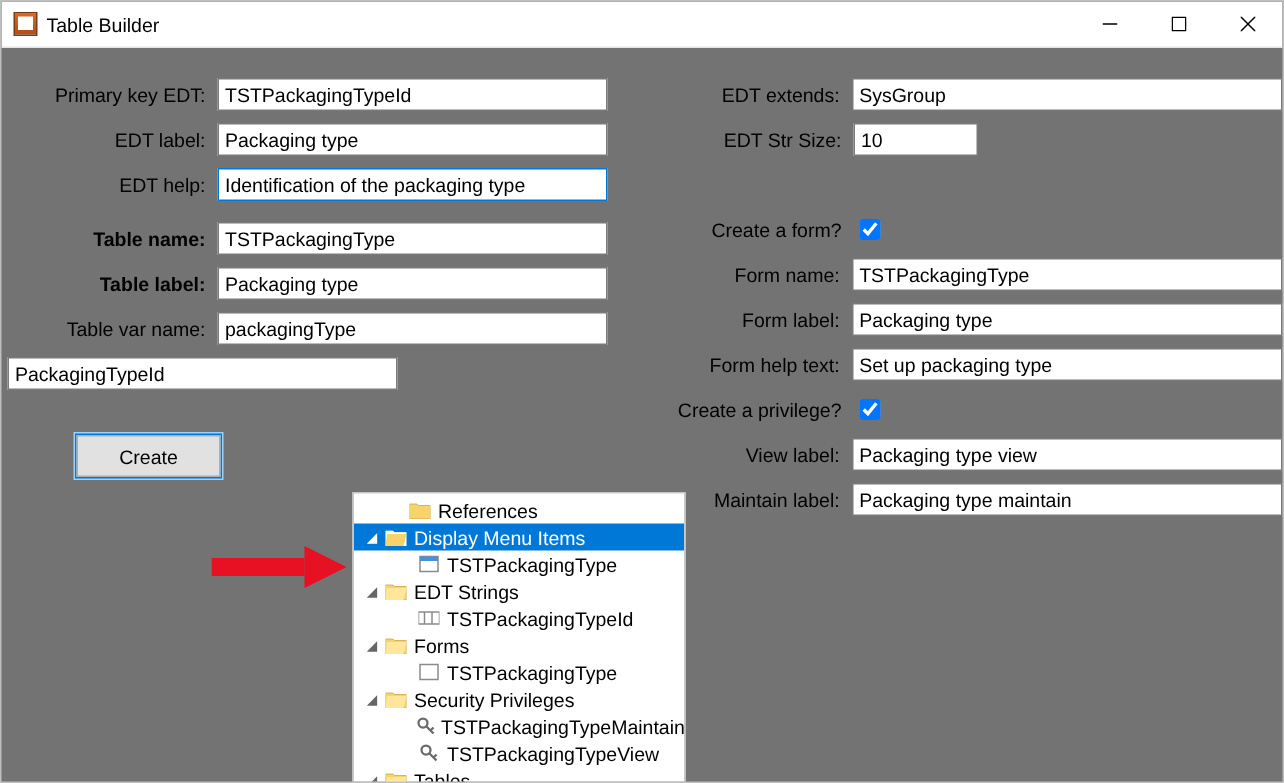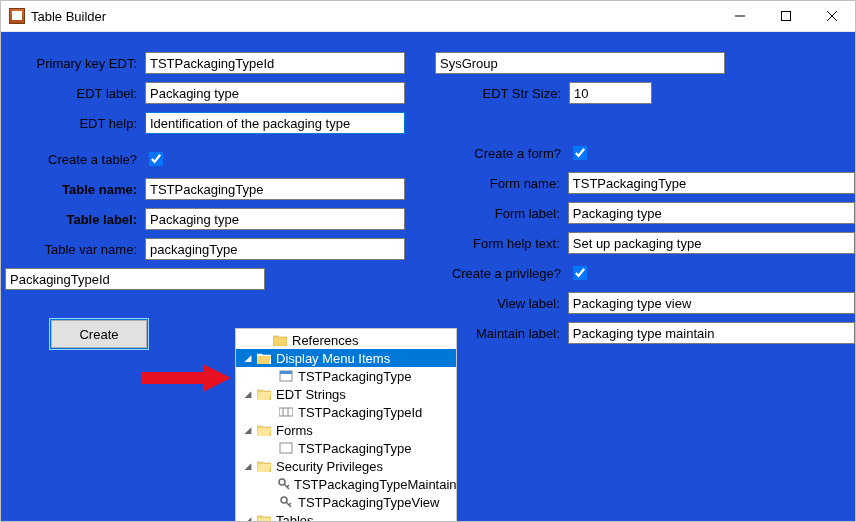--- a/index.html
+++ b/index.html
@@ -1,16 +1,16 @@
 <!DOCTYPE html>
 <html><head>
 <meta charset="utf-8">
 <style>
   html,body{margin:0;padding:0;font-family:"Segoe UI",Tahoma,sans-serif;font-size:13px;color:#000;background:#fff}
-  .window{width:856px;height:522px;box-sizing:border-box;border:1px solid #bfbfbf;background:#1d4ed8;display:flex;flex-direction:column;overflow:hidden}
+  .window{width:856px;height:522px;box-sizing:border-box;border:1px solid #bfbfbf;background:#737373;display:flex;flex-direction:column;overflow:hidden}
   .titlebar{height:30px;background:#fff;display:flex;align-items:center;border-bottom:1px solid #e5e5e5}
   .titlebar .app-icon{width:16px;height:16px;margin:0 6px 0 8px;position:relative}
   .titlebar .app-icon::before{content:"";position:absolute;inset:0;background:linear-gradient(#d46a2a,#b04e1a);border:1px solid #7a3a15}
   .titlebar .app-icon::after{content:"";position:absolute;left:3px;top:3px;right:3px;height:5px;background:#fff;box-shadow:0 4px 0 #fff}
   .titlebar .title{flex:0 0 auto}
   .titlebar .spacer{flex:1}
   .titlebar .win-btn{width:46px;height:30px;display:flex;align-items:center;justify-content:center;color:#000}
   .titlebar .win-btn svg{display:block}
   .content{flex:1;position:relative;padding:16px 0 0 0}
   .cols{display:flex}
@@ -75,24 +75,20 @@
         <div class="row">
           <div class="lbl">EDT label:</div>
           <input type="text" class="wL" value="Packaging type" style="">
         </div>
         <div class="row">
           <div class="lbl">EDT help:</div>
           <input type="text" class="wL" style="border-color: rgb(0, 120, 215);" value="Identification of the packaging type">
         </div>
         <div class="gap"></div>
         <div class="row">
-          <div class="lbl">Create a table?</div>
-          <input type="checkbox" checked="" style="">
-        </div>
-        <div class="row">
           <div class="lbl bold">Table name:</div>
           <input type="text" class="wL" value="TSTPackagingType" style="">
         </div>
         <div class="row">
           <div class="lbl bold">Table label:</div>
           <input type="text" class="wL" value="Packaging type" style="">
         </div>
         <div class="row">
           <div class="lbl">Table var name:</div>
           <input type="text" class="wL" value="packagingType" style="">
@@ -101,20 +97,21 @@
           <input type="text" class="wL" value="PackagingTypeId" style="">
         </div>
 
         <button class="create-btn">
             <span>Create</span>
           </button>
       </div>
 
       <div class="col colR">
         <div class="row">
+          <div class="lblR">EDT extends:</div>
           <input type="text" class="wR" value="SysGroup" style="">
         </div>
         <div class="row">
           <div class="lblR">EDT Str Size:</div>
           <input type="text" class="wS" value="10" style="">
         </div>
         <div class="gap"></div>
           <div class="gap"></div>
           <div class="gap"></div>
           <div class="gap"></div>

